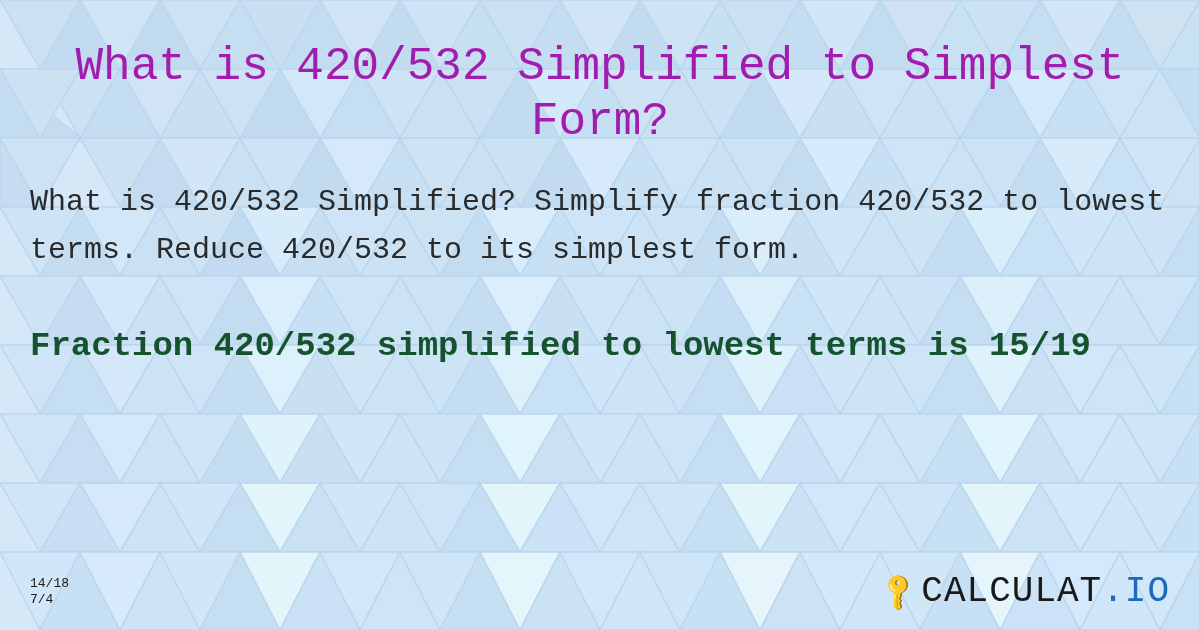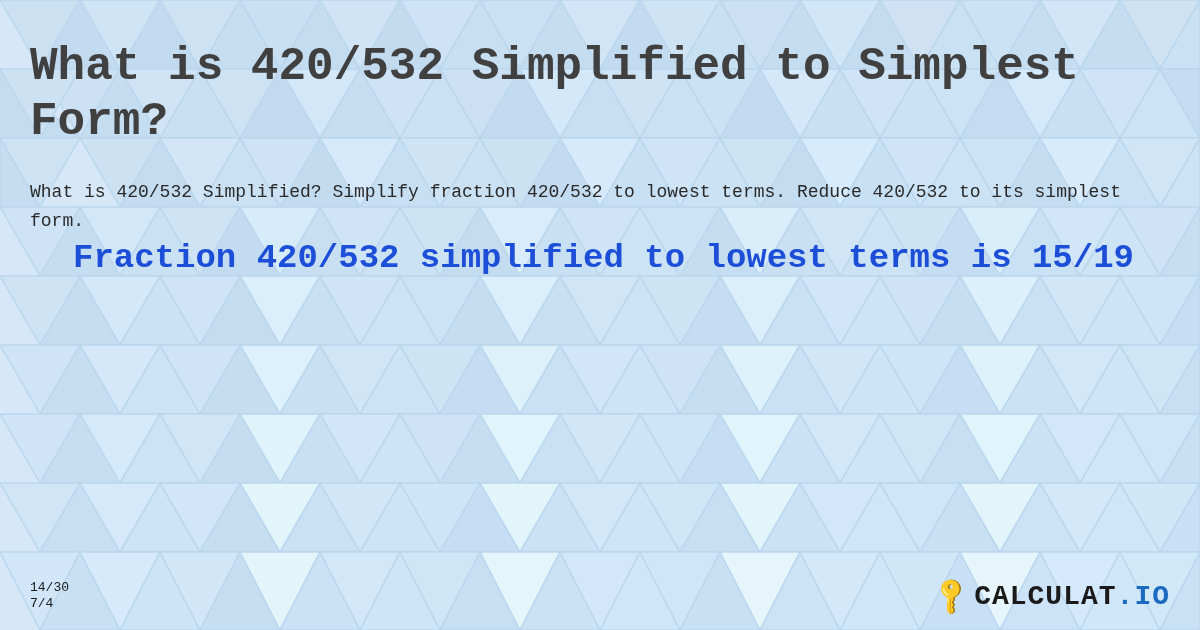--- a/index.html
+++ b/index.html
@@ -28,45 +28,46 @@
     }
 
     .content {
       position: relative;
       z-index: 1;
       padding: 40px 30px 20px 30px;
     }
 
     .main-title {
       font-size: 46px;
-      font-weight: 700;
-      color: #404040;
+      font-weight: 400;
+      color: #a21caf;
       line-height: 1.2;
       margin-bottom: 28px;
       font-family: 'Courier New', Courier, monospace;
+      text-align: center;
     }
 
     .description {
-      font-size: 18px;
+      font-size: 30px;
       color: #2a2a2a;
       line-height: 1.6;
+      margin-bottom: 50px;
       font-family: 'Courier New', Courier, monospace;
     }
 
     .result-section {
       margin-bottom: 30px;
     }
 
     .result-text {
       font-size: 34px;
       font-weight: 900;
-      color: #1d4ed8;
+      color: #14532d;
       line-height: 1.3;
       font-family: 'Courier New', Courier, monospace;
-      margin-left: 43px;
     }
 
     .footer {
       position: absolute;
       bottom: 18px;
       left: 30px;
       right: 30px;
       display: flex;
       align-items: center;
       justify-content: space-between;
@@ -94,22 +95,22 @@
       font-family: 'Courier New', Courier, monospace;
     }
 
     .footer-right {
       display: flex;
       align-items: center;
       gap: 6px;
     }
 
     .logo-text {
-      font-size: 28px;
-      font-weight: 700;
+      font-size: 36px;
+      font-weight: 400;
       color: #1a1a1a;
       font-family: 'Courier New', Courier, monospace;
       letter-spacing: 1px;
     }
 
     .logo-text span.dot-io {
       color: #1a6bbf;
     }
   </style>
 </head>
@@ -420,21 +421,21 @@
   <p class="description">What is 420/532 Simplified? Simplify fraction 420/532 to lowest terms. Reduce 420/532 to its simplest form.</p>
 
   <div class="result-section">
     <p class="result-text">Fraction 420/532 simplified to lowest terms is 15/19</p>
   </div>
 </div>
 
 <div class="footer">
   <div class="footer-left">
     <div class="fraction-stack">
-      <span>14/30</span>
+      <span>14/18</span>
       <span>7/4</span>
     </div>
   </div>
 
   <div class="footer-right">
 
     <span style="font-size:26px; transform: rotate(-45deg); display:inline-block; color:#1a1a1a;">🔑</span>
     <span class="logo-text">
       CALCULAT<span class="dot-io" style="color:#1a6bbf;">.IO</span>
     </span>

